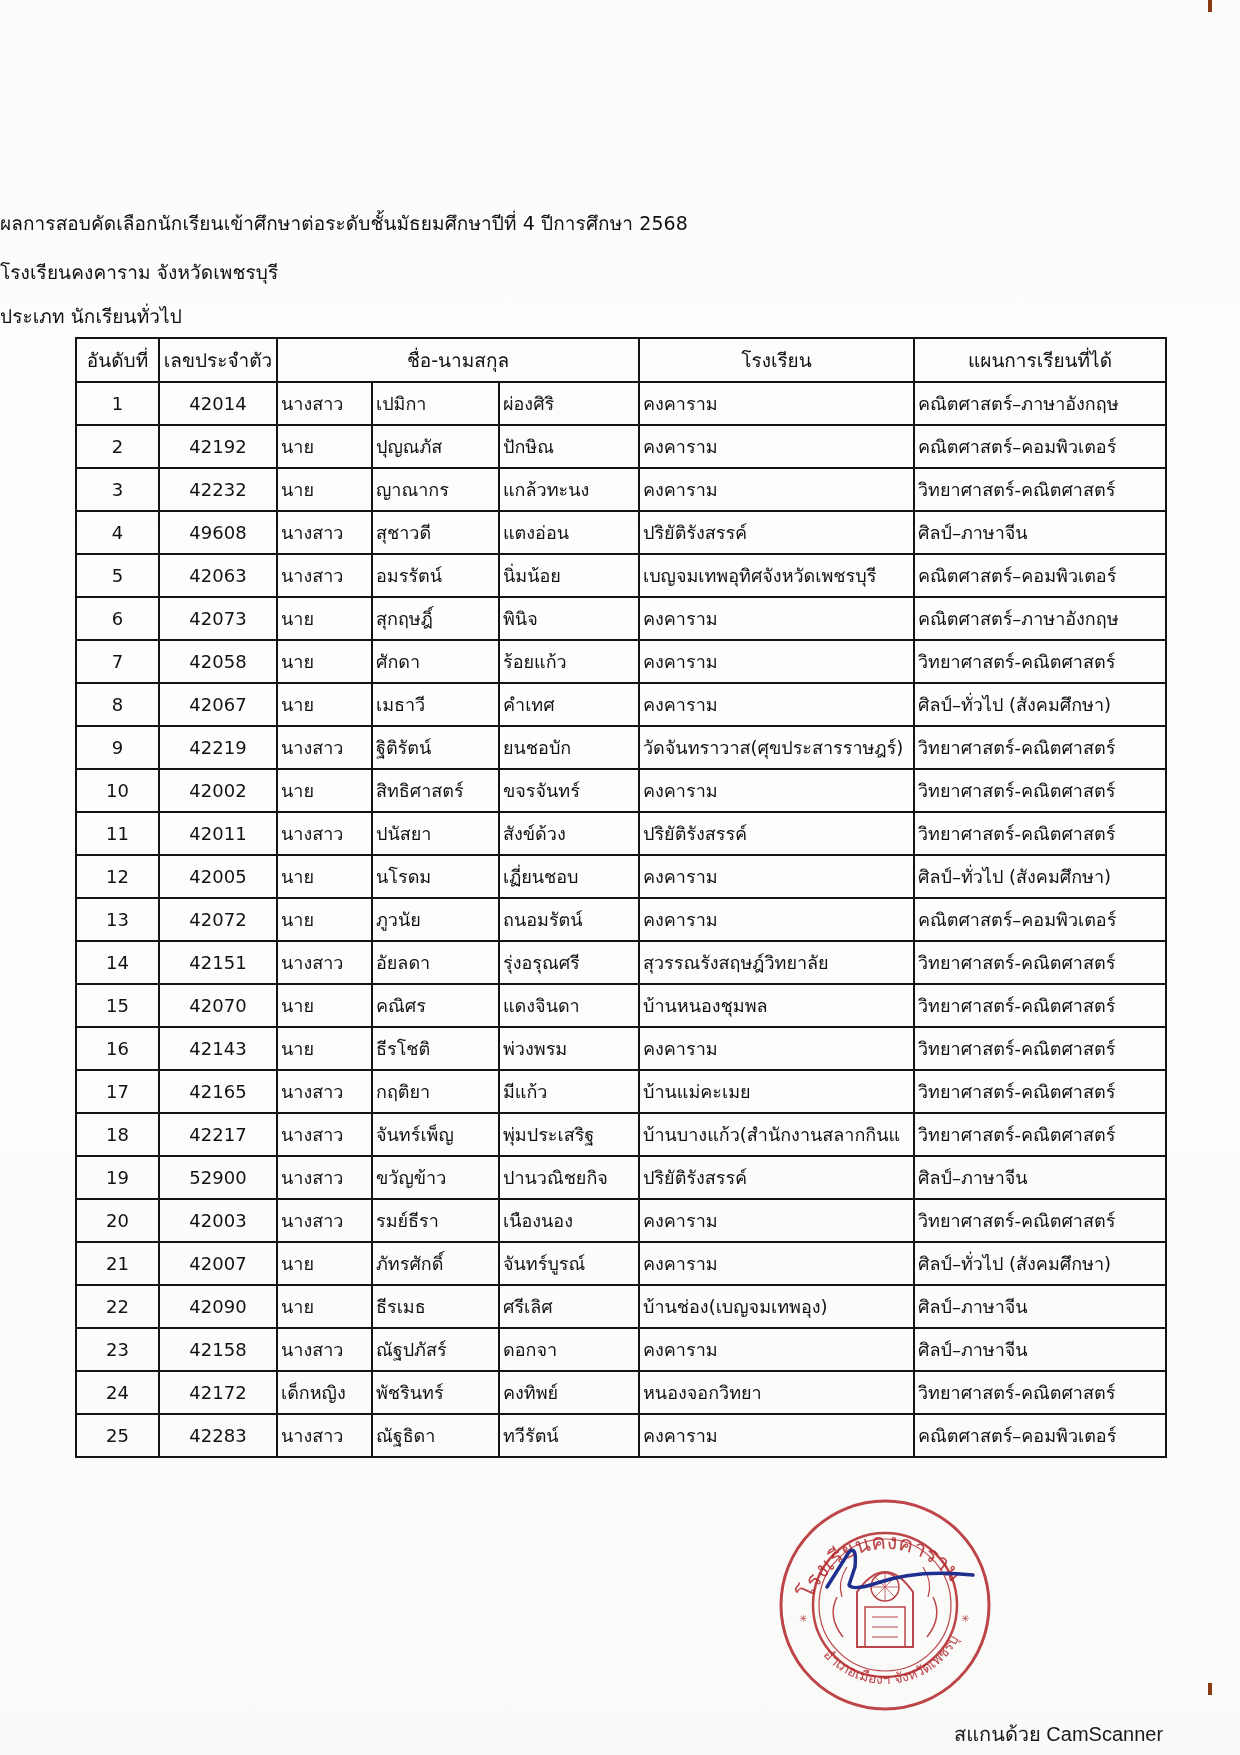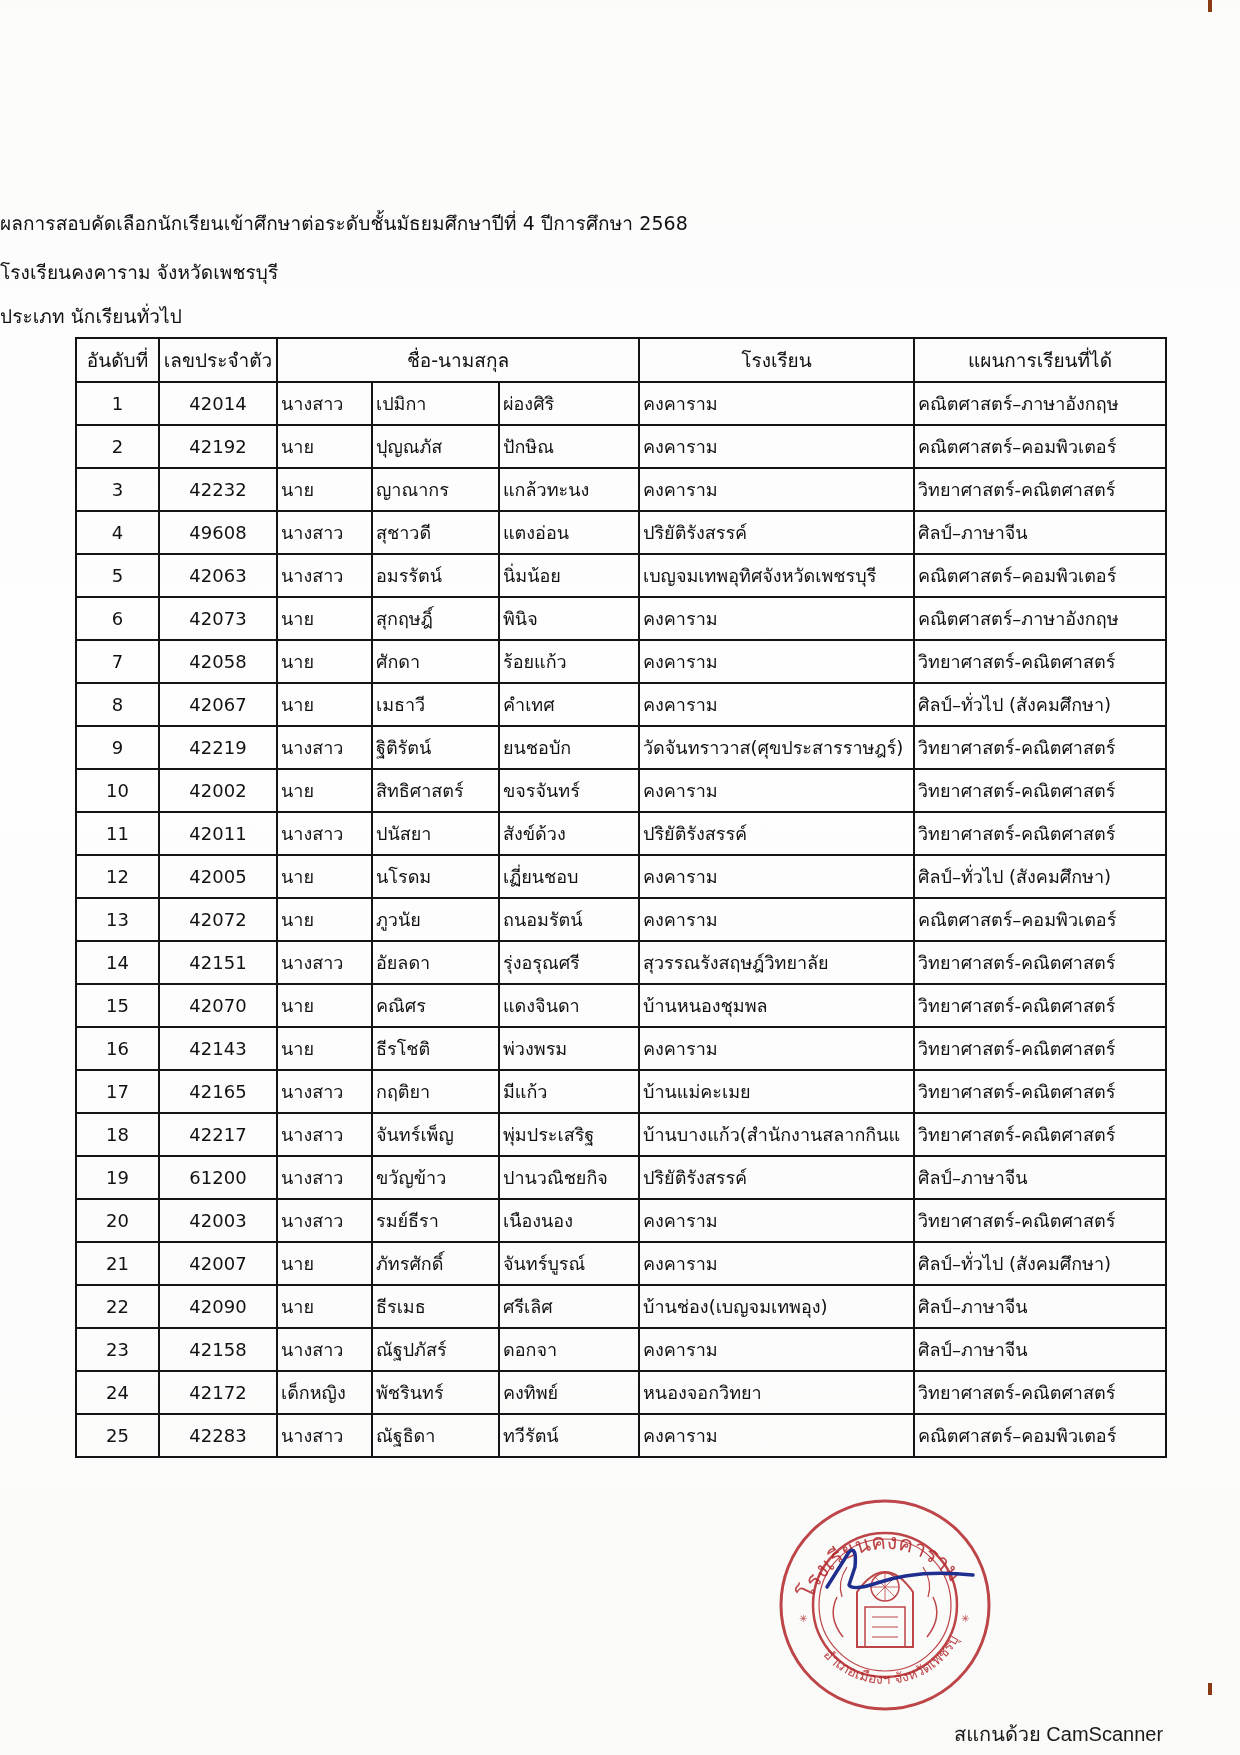--- a/index.html
+++ b/index.html
@@ -260,21 +260,21 @@
         <td class="c-rank">18</td>
         <td class="c-id">42217</td>
         <td class="c-prefix">นางสาว</td>
         <td class="c-first">จันทร์เพ็ญ</td>
         <td class="c-last">พุ่มประเสริฐ</td>
         <td class="c-school">บ้านบางแก้ว(สำนักงานสลากกินแ</td>
         <td class="c-program">วิทยาศาสตร์-คณิตศาสตร์</td>
       </tr>
       <tr>
         <td class="c-rank">19</td>
-        <td class="c-id">61200</td>
+        <td class="c-id">52900</td>
         <td class="c-prefix">นางสาว</td>
         <td class="c-first">ขวัญข้าว</td>
         <td class="c-last">ปานวณิชยกิจ</td>
         <td class="c-school">ปริยัติรังสรรค์</td>
         <td class="c-program">ศิลป์–ภาษาจีน</td>
       </tr>
       <tr>
         <td class="c-rank">20</td>
         <td class="c-id">42003</td>
         <td class="c-prefix">นางสาว</td>

